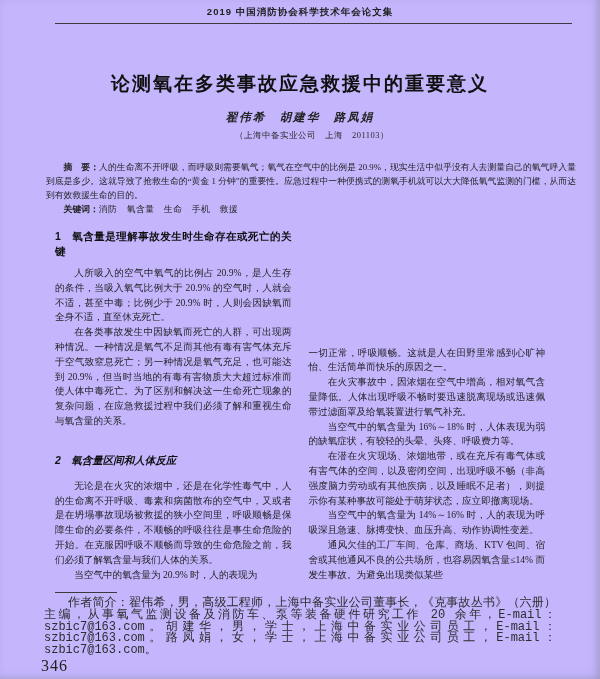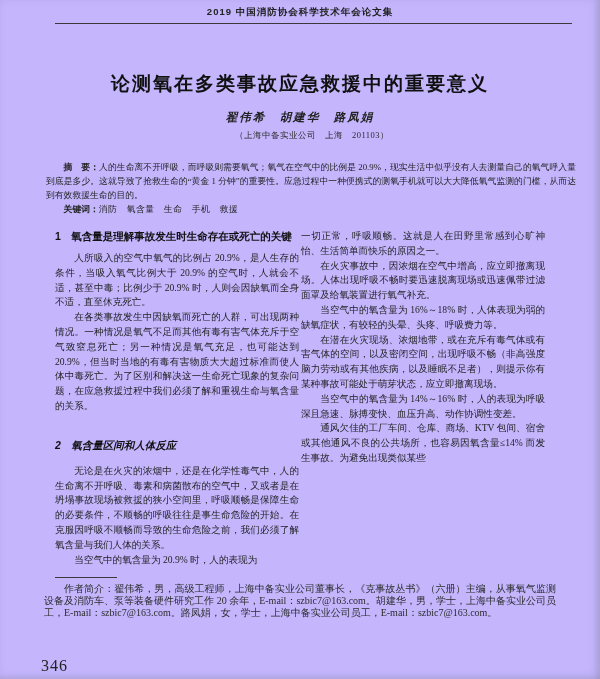--- a/index.html
+++ b/index.html
@@ -43,38 +43,38 @@
   .abstract-block{
     margin:18px 24px 0 46px;
     font-size:8.8px;line-height:14px;text-align:justify;color:#232323;
   }
   .abstract-block p{margin:0;text-indent:2em;}
   .bold-label{font-family:"Liberation Sans","DejaVu Sans",sans-serif;font-weight:bold;}
   .keywords-line{margin-top:2px;text-indent:2em;}
   .keywords-line .kw{letter-spacing:.5px;}
   
   .columns{
-    display:flex;gap:2px;margin:13px 55px 0 55px;
-    font-size:9.6px;line-height:14.8px;text-align:justify;color:#1f1f1f;
+    display:flex;gap:17px;margin:13px 55px 0 55px;
+    font-size:9.6px;line-height:14.8px;text-align:justify;color:#1f1f1f;align-items:flex-end;
   }
   .col{flex:1 1 0;min-width:0;}
   .col p{margin:0;text-indent:2em;}
   .col h3{
     font-family:"Liberation Sans","DejaVu Sans",sans-serif;
     font-size:10.5px;font-weight:bold;line-height:15px;
     margin:0 0 7px 0;color:#111;
   }
   .col h3.second{margin:24px 0 11px 0;font-style:italic;}
   
   .footnote-sep{
     margin:10px 0 0 55px;width:62px;height:0;border-top:1.6px solid #3a3a3a;
   }
   .footnote{
     margin:5px 44px 16px 44px;
-    font-size:10px;line-height:11.6px;text-align:justify;color:#2d2d2d;
+    font-size:12px;line-height:11.6px;text-align:justify;color:#2d2d2d;font-family:Liberation Mono, monospace;
   }
   .footnote p{margin:0;text-indent:2em;}
   .page-number{
     position:absolute;left:41px;bottom:4px;
     font-size:16px;font-weight:normal;color:#222;letter-spacing:1px;
   }
   
   .scan-edge-right{
     position:absolute;top:0;right:0;width:7px;height:100%;
     background:linear-gradient(to left, rgba(120,120,115,.18), rgba(120,120,115,0));
@@ -107,21 +107,21 @@
     <div class="col">
       <h3>1　氧含量是理解事故发生时生命存在或死亡的关键</h3>
       <p>人所吸入的空气中氧气的比例占 20.9%，是人生存的条件，当吸入氧气比例大于 20.9% 的空气时，人就会不适，甚至中毒；比例少于 20.9% 时，人则会因缺氧而全身不适，直至休克死亡。</p>
       <p>在各类事故发生中因缺氧而死亡的人群，可出现两种情况。一种情况是氧气不足而其他有毒有害气体充斥于空气致窒息死亡；另一种情况是氧气充足，也可能达到 20.9%，但当时当地的有毒有害物质大大超过标准而使人体中毒死亡。为了区别和解决这一生命死亡现象的复杂问题，在应急救援过程中我们必须了解和重视生命与氧含量的关系。</p>
       <h3 class="second">2　氧含量区间和人体反应</h3>
       <p>无论是在火灾的浓烟中，还是在化学性毒气中，人的生命离不开呼吸、毒素和病菌散布的空气中，又或者是在坍塌事故现场被救援的狭小空间里，呼吸顺畅是保障生命的必要条件，不顺畅的呼吸往往是事生命危险的开始。在克服因呼吸不顺畅而导致的生命危险之前，我们必须了解氧含量与我们人体的关系。</p>
       <p>当空气中的氧含量为 20.9% 时，人的表现为</p>
     </div>
     <div class="col">
       <p style="text-indent:0">一切正常，呼吸顺畅。这就是人在田野里常感到心旷神怡、生活简单而快乐的原因之一。</p>
-      <p>在火灾事故中，因浓烟在空气中增高，应立即撤离现场。人体出现呼吸不畅时要迅速脱离现场或迅速佩带过滤面罩及给氧装置进行氧气补充。</p>
+      <p>在火灾事故中，因浓烟在空气中增高，相对氧气含量降低。人体出现呼吸不畅时要迅速脱离现场或迅速佩带过滤面罩及给氧装置进行氧气补充。</p>
       <p>当空气中的氧含量为 16%～18% 时，人体表现为弱的缺氧症状，有较轻的头晕、头疼、呼吸费力等。</p>
       <p>在潜在火灾现场、浓烟地带，或在充斥有毒气体或有害气体的空间，以及密闭空间，出现呼吸不畅（非高强度脑力劳动或有其他疾病，以及睡眠不足者），则提示你有某种事故可能处于萌芽状态，应立即撤离现场。</p>
       <p>当空气中的氧含量为 14%～16% 时，人的表现为呼吸深且急速、脉搏变快、血压升高、动作协调性变差。</p>
       <p>通风欠佳的工厂车间、仓库、商场、KTV 包间、宿舍或其他通风不良的公共场所，也容易因氧含量≤14% 而发生事故。为避免出现类似某些</p>
     </div>
   </div>
 
   <div class="footnote-sep"></div>
   <div class="footnote">
     <p>作者简介：翟伟希，男，高级工程师，上海中备实业公司董事长，《克事故丛书》（六册）主编，从事氧气监测设备及消防车、泵等装备硬件研究工作 20 余年，E-mail：szbic7@163.com。胡建华，男，学士，上海中备实业公司员工，E-mail：szbic7@163.com。路凤娟，女，学士，上海中备实业公司员工，E-mail：szbic7@163.com。</p>

